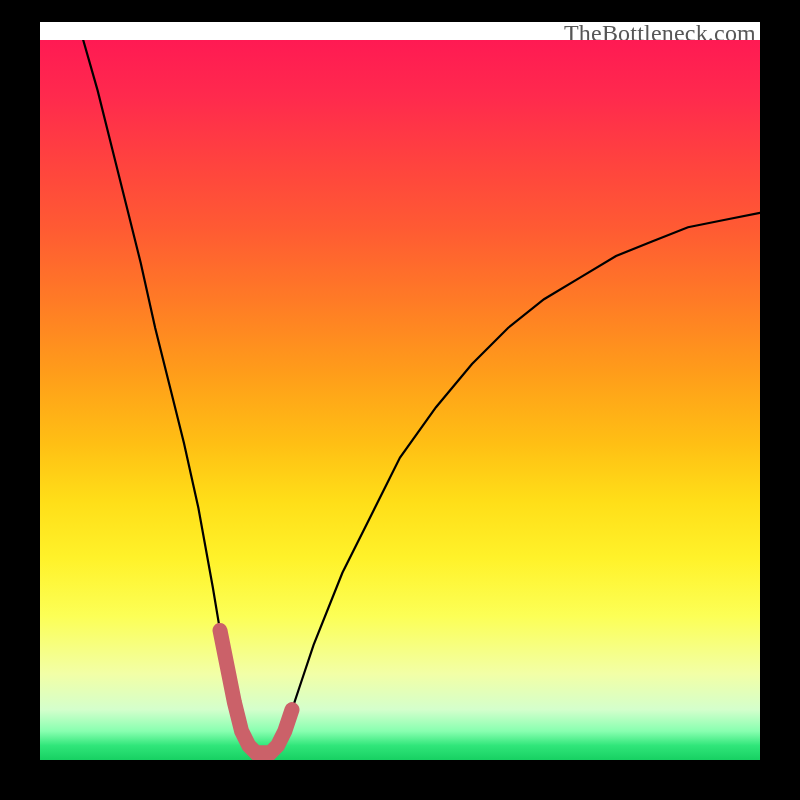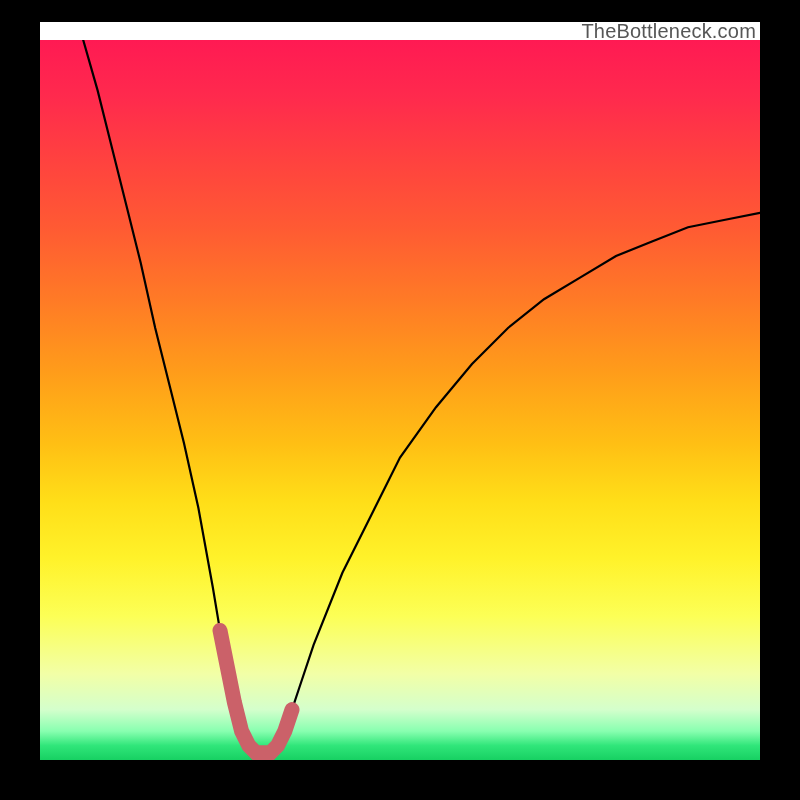--- a/index.html
+++ b/index.html
@@ -48,24 +48,25 @@
     left: 40px;
     top: 22px;
     width: 720px;
     height: 18px;
     background: #fff;
   }
   .watermark {
     position: absolute;
     right: 44px;
     top: 20px;
-    font-size: 20px;
+    font-size: 24px;
     font-weight: 500;
     color: #565656;
     letter-spacing: 0.2px;
+    font-family: Liberation Serif, serif;
   }
   svg.curve {
     position: absolute;
     left: 0;
     top: 0;
     width: 720px;
     height: 720px;
   }
   .curve-main {
     fill: none;

